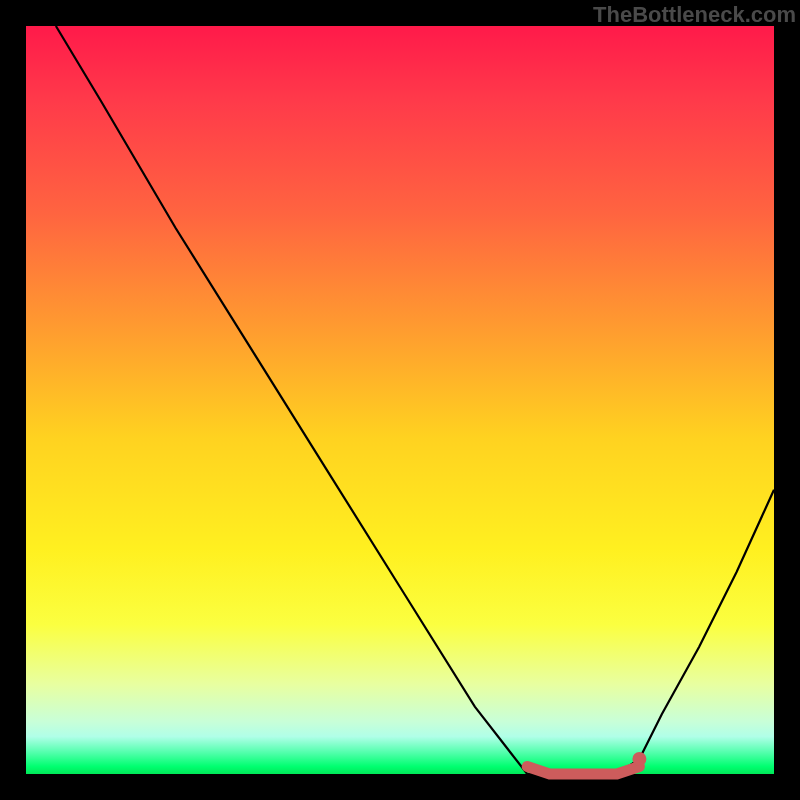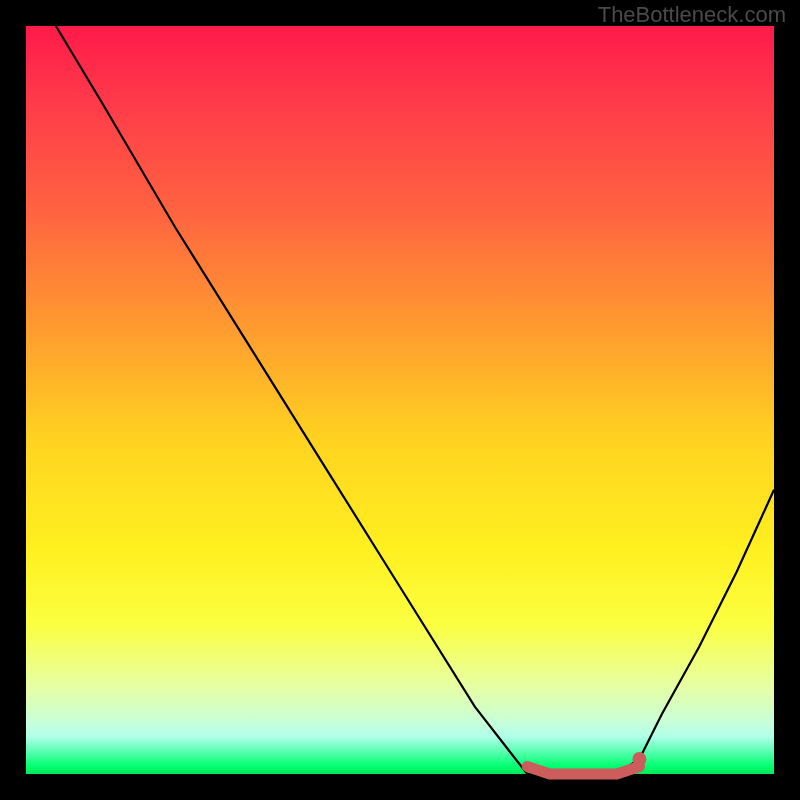--- a/index.html
+++ b/index.html
@@ -7,24 +7,24 @@
     padding: 0;
     width: 800px;
     height: 800px;
     background: #000;
     position: relative;
     font-family: Arial, Helvetica, sans-serif;
   }
   .attribution {
     position: absolute;
     top: 2px;
-    right: 14px;
+    right: 4px;
     color: #4a4a4a;
     font-size: 22px;
-    font-weight: 400;
+    font-weight: 700;
     z-index: 10;
   }
   .plot-area {
     position: absolute;
     left: 26px;
     top: 26px;
     width: 748px;
     height: 748px;
     background: linear-gradient(to bottom,
       #ff1a4a 0%,

